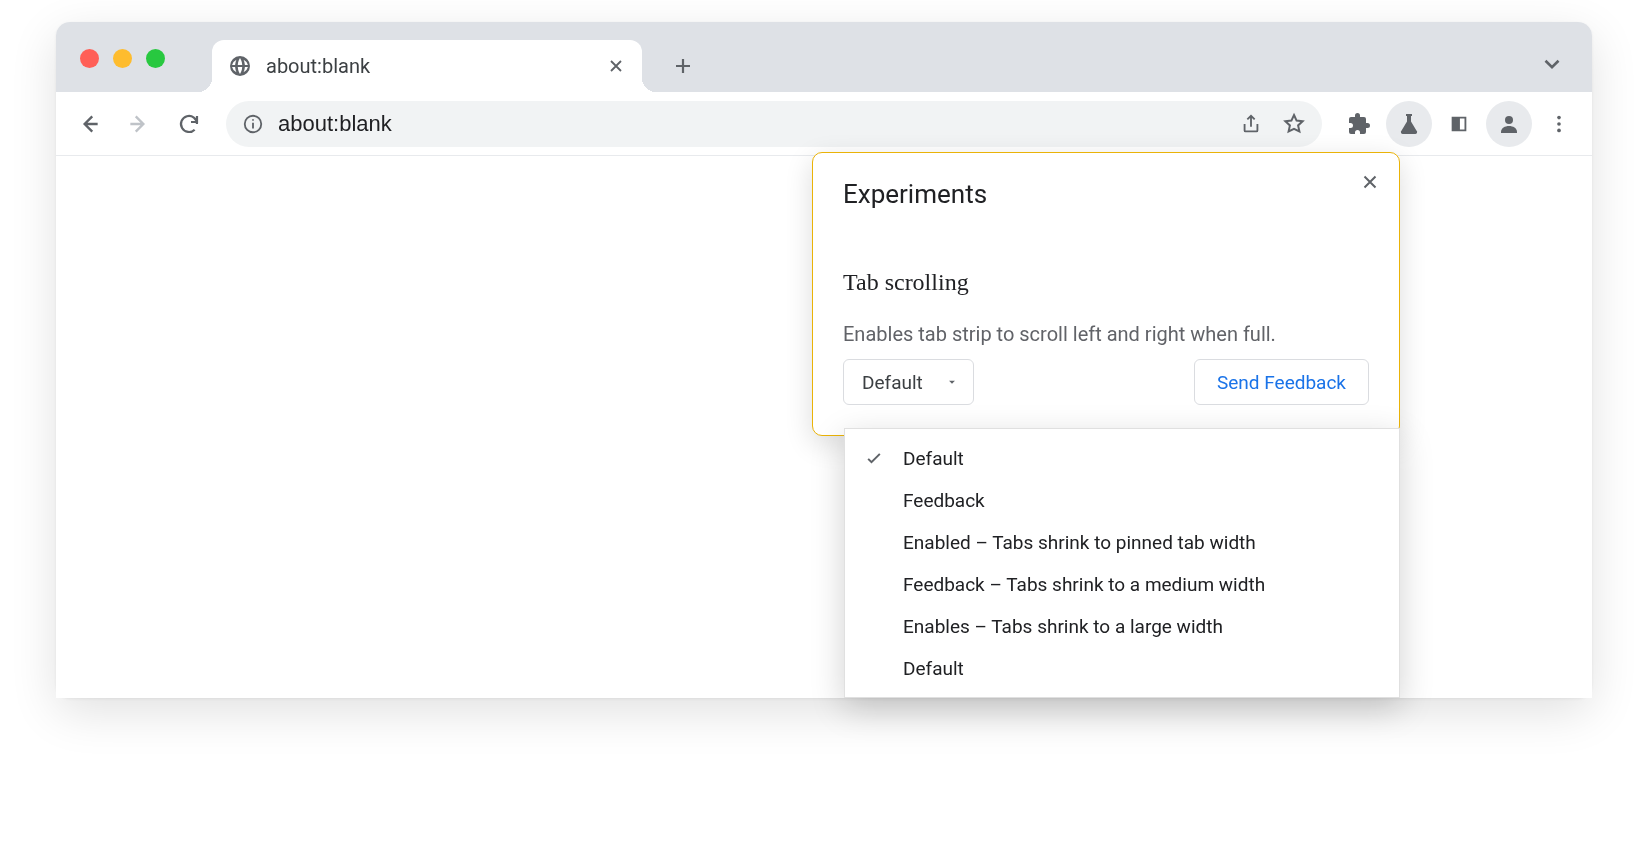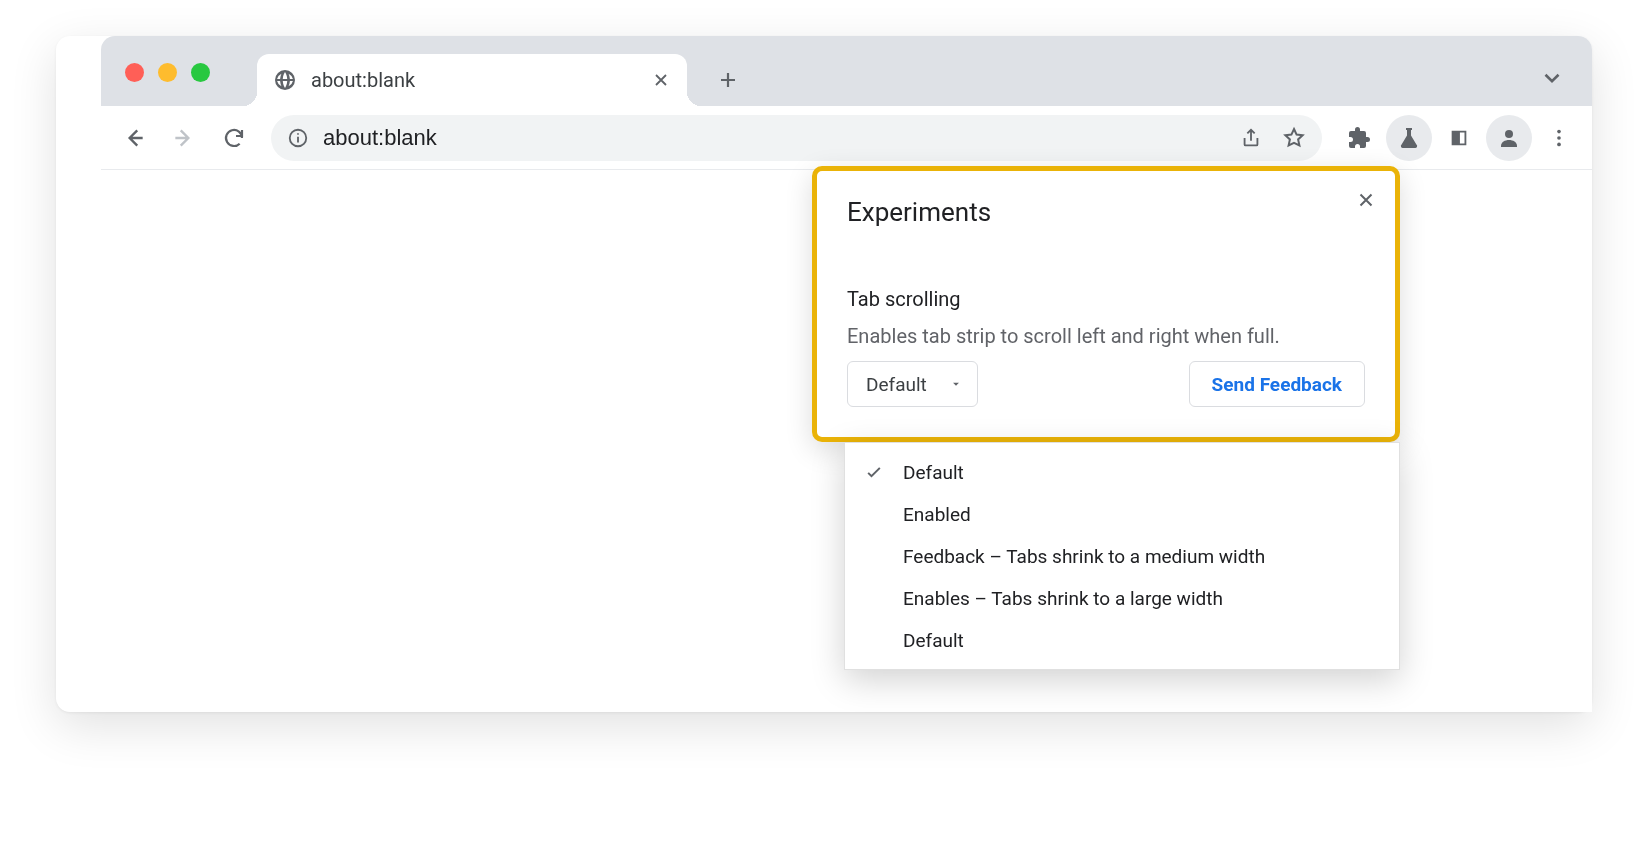--- a/index.html
+++ b/index.html
@@ -6,27 +6,26 @@
   body {
     font-family: -apple-system, BlinkMacSystemFont, "Segoe UI", Roboto, Arial, sans-serif;
     background: #ffffff;
     width: 1648px;
     height: 860px;
     position: relative;
     overflow: hidden;
   }
   .browser-window {
     position: absolute;
-    top: 36px; left: 56px; right: 56px;
+    top: 22px; left: 56px; right: 56px;
     height: 676px;
     background: #ffffff;
     border-radius: 14px;
     box-shadow: 0 14px 48px rgba(0,0,0,0.12), 0 1px 3px rgba(0,0,0,0.06);
     overflow: visible;
-    padding-left: 45px;
   }
   .tab-strip {
     height: 70px;
     background: #dee1e6;
     border-top-left-radius: 14px;
     border-top-right-radius: 14px;
     display: flex;
     align-items: flex-end;
     padding: 0 18px 0 18px;
     position: relative;
@@ -114,32 +113,32 @@
   .omnibox .share { color:#5f6368; display:flex; cursor:pointer; }
   .omnibox .star  { color:#5f6368; display:flex; cursor:pointer; margin-left:6px; }
   .content-area { position:relative; background:#fff; height: calc(100% - 134px); }
 
   .popup {
     position: absolute;
     top: 130px;
     right: 192px;
     width: 588px;
     background: #ffffff;
-    border: 5px solid #eab308;
+    border: 1px solid #eab308;
     border-radius: 10px;
     box-shadow: 0 8px 28px rgba(0,0,0,0.14);
     padding: 26px 30px 30px 30px;
   }
   .popup .close-popup {
     position: absolute; top: 14px; right: 14px;
     width: 30px; height:30px; color:#5f6368; cursor:pointer;
     display:flex;align-items:center;justify-content:center;
   }
   .popup h1 { font-size: 26px; color:#202124; font-weight: normal; margin-bottom: 60px;}
-  .exp-name { font-size: 20px; color:#202124; margin-bottom: 10px;}
+  .exp-name { font-size: 24px; color:#202124; margin-bottom: 23px; font-family: Liberation Serif, serif;}
   .exp-desc { font-size: 20px; color:#616368; line-height:1.5; margin-bottom: 10px;}
   .exp-row { display:flex; align-items:center; justify-content:space-between; }
   .select-btn {
     border: 1px solid #dadce0;
     background:#fff;
     border-radius: 6px;
     height: 46px;
     padding: 0 14px 0 18px;
     display:flex; align-items:center; gap:22px;
     font-size: 19px; color:#3c4043;
@@ -147,21 +146,21 @@
   }
   .select-btn .caret { color:#5f6368; }
   .feedback-btn {
     border: 1px solid #dadce0;
     background:#fff;
     border-radius: 6px;
     height: 46px;
     padding: 0 22px;
     font-size: 19px;
     color: #1a73e8;
-    font-weight: 700;
+    font-weight: 400;
     cursor:pointer;
     display:flex;align-items:center;
   }
 
   .dropdown {
     position: absolute;
     top: 406px;
     right: 192px;
     width: 556px;
     background: #ffffff;
@@ -320,21 +319,25 @@
       <div class="opt">
         <span class="check">
           <svg viewBox="0 0 24 24" width="20" height="20" stroke="currentColor" stroke-width="2.4" fill="none">
             <path d="M5 13l4 4 10-10"></path>
           </svg>
         </span>
         <span>Default</span>
       </div>
       <div class="opt">
         <span class="check"></span>
-        <span>Enabled</span>
+        <span>Feedback</span>
+      </div>
+      <div class="opt">
+        <span class="check"></span>
+        <span>Enabled – Tabs shrink to pinned tab width</span>
       </div>
       <div class="opt">
         <span class="check"></span>
         <span>Feedback – Tabs shrink to a medium width</span>
       </div>
       <div class="opt">
         <span class="check"></span>
         <span>Enables – Tabs shrink to a large width</span>
       </div>
       <div class="opt">

